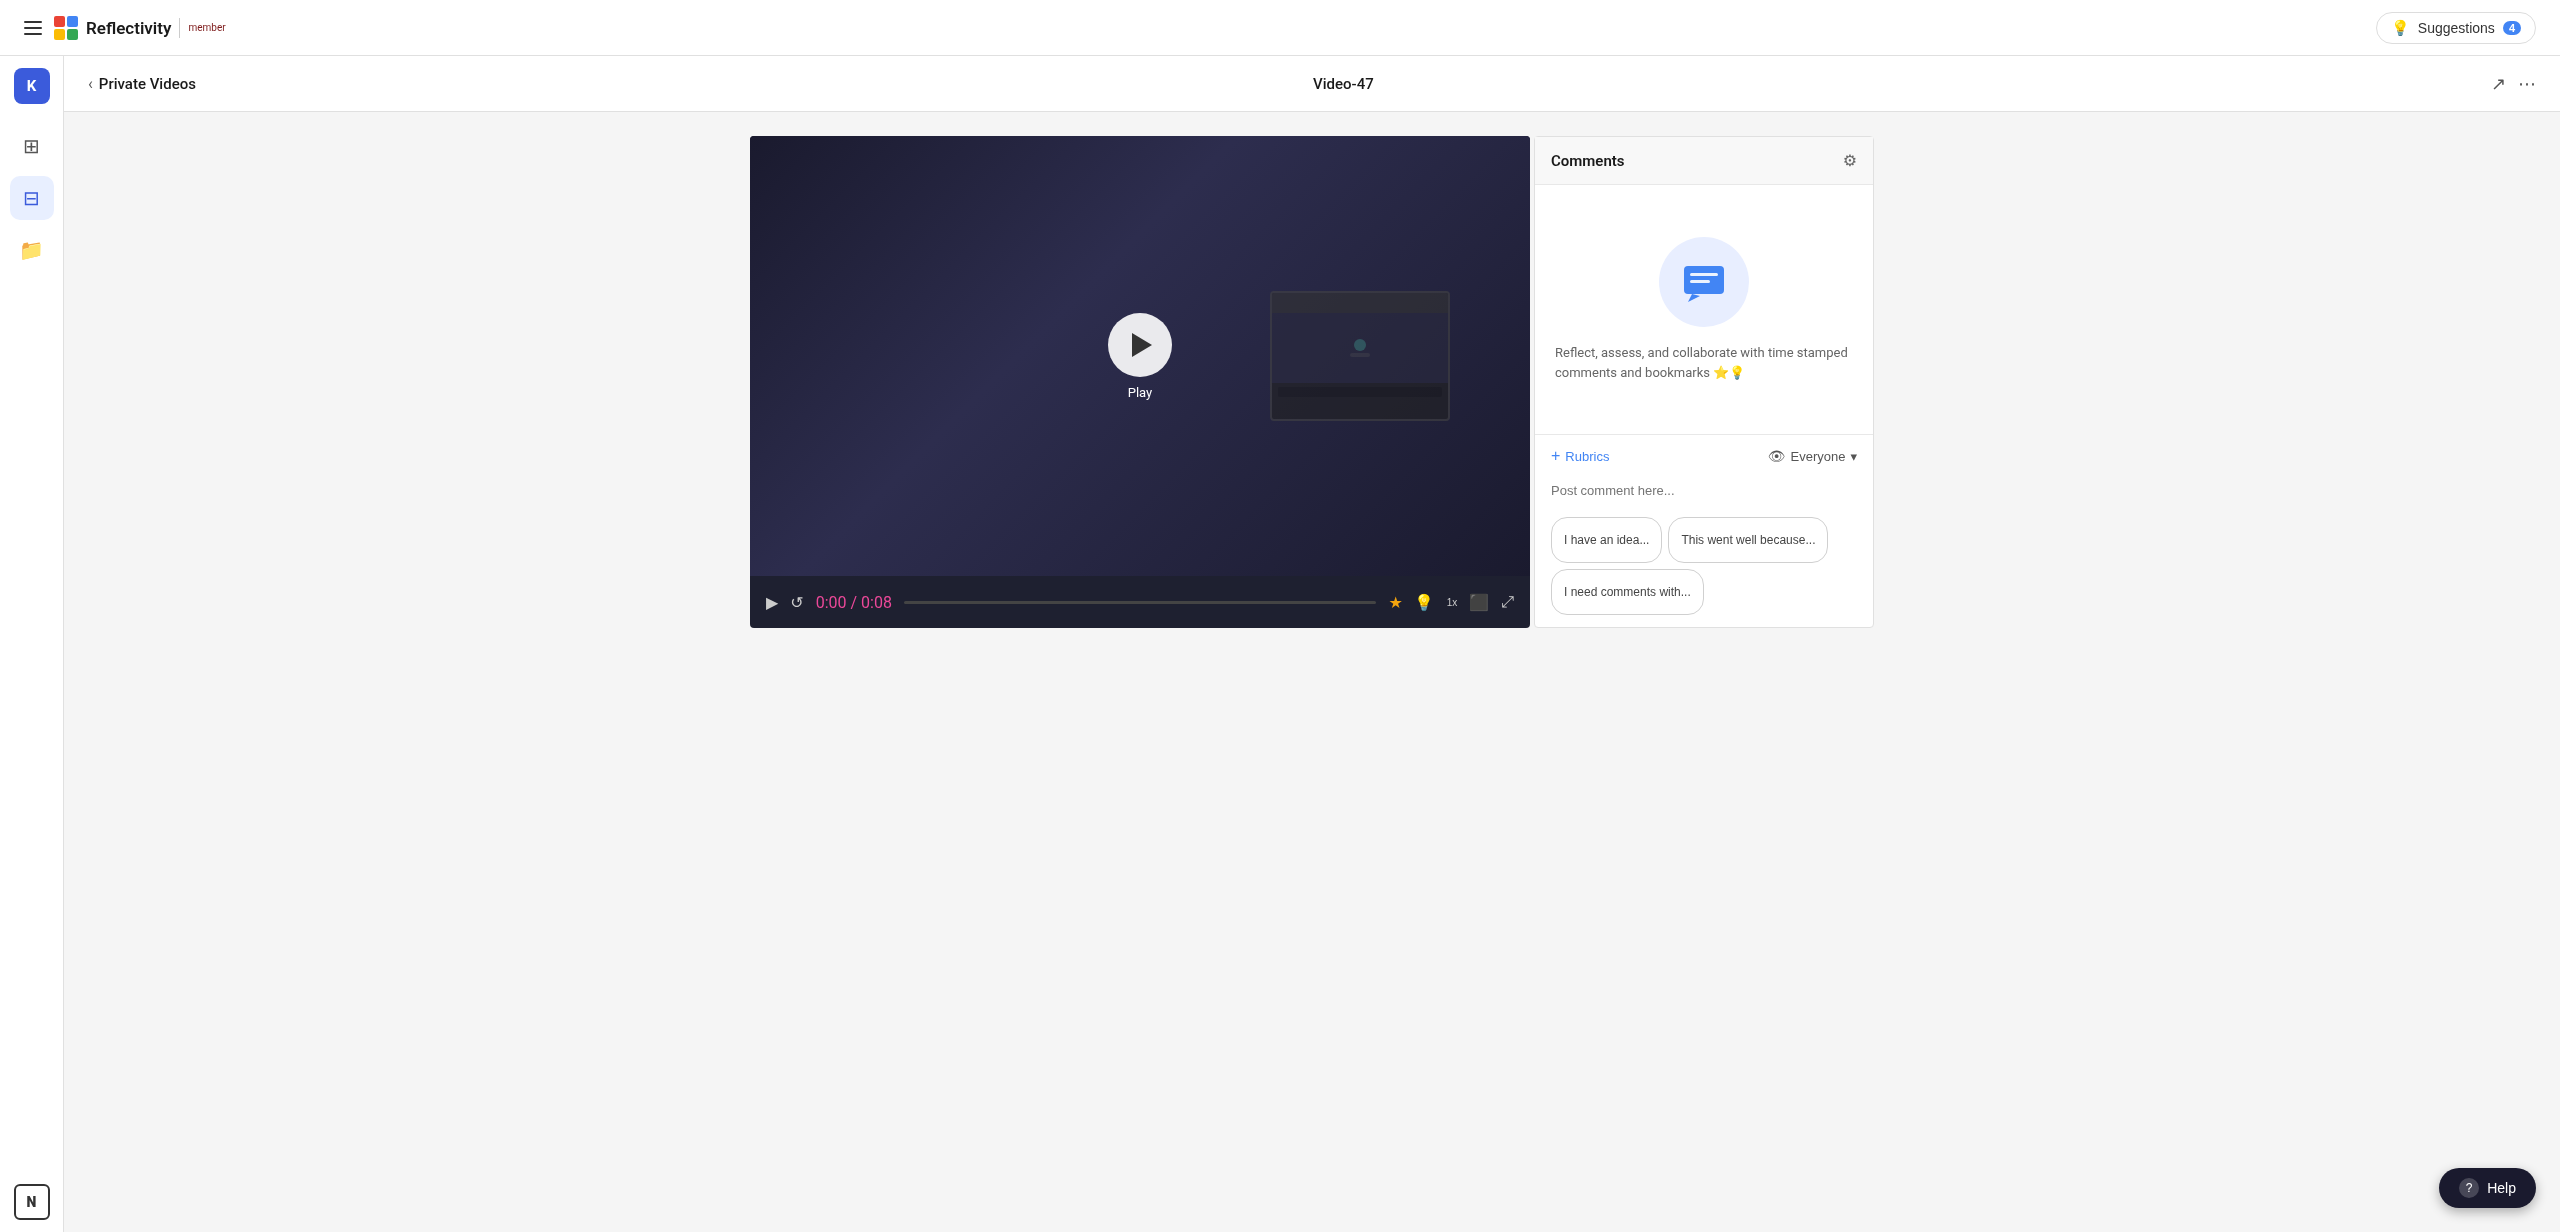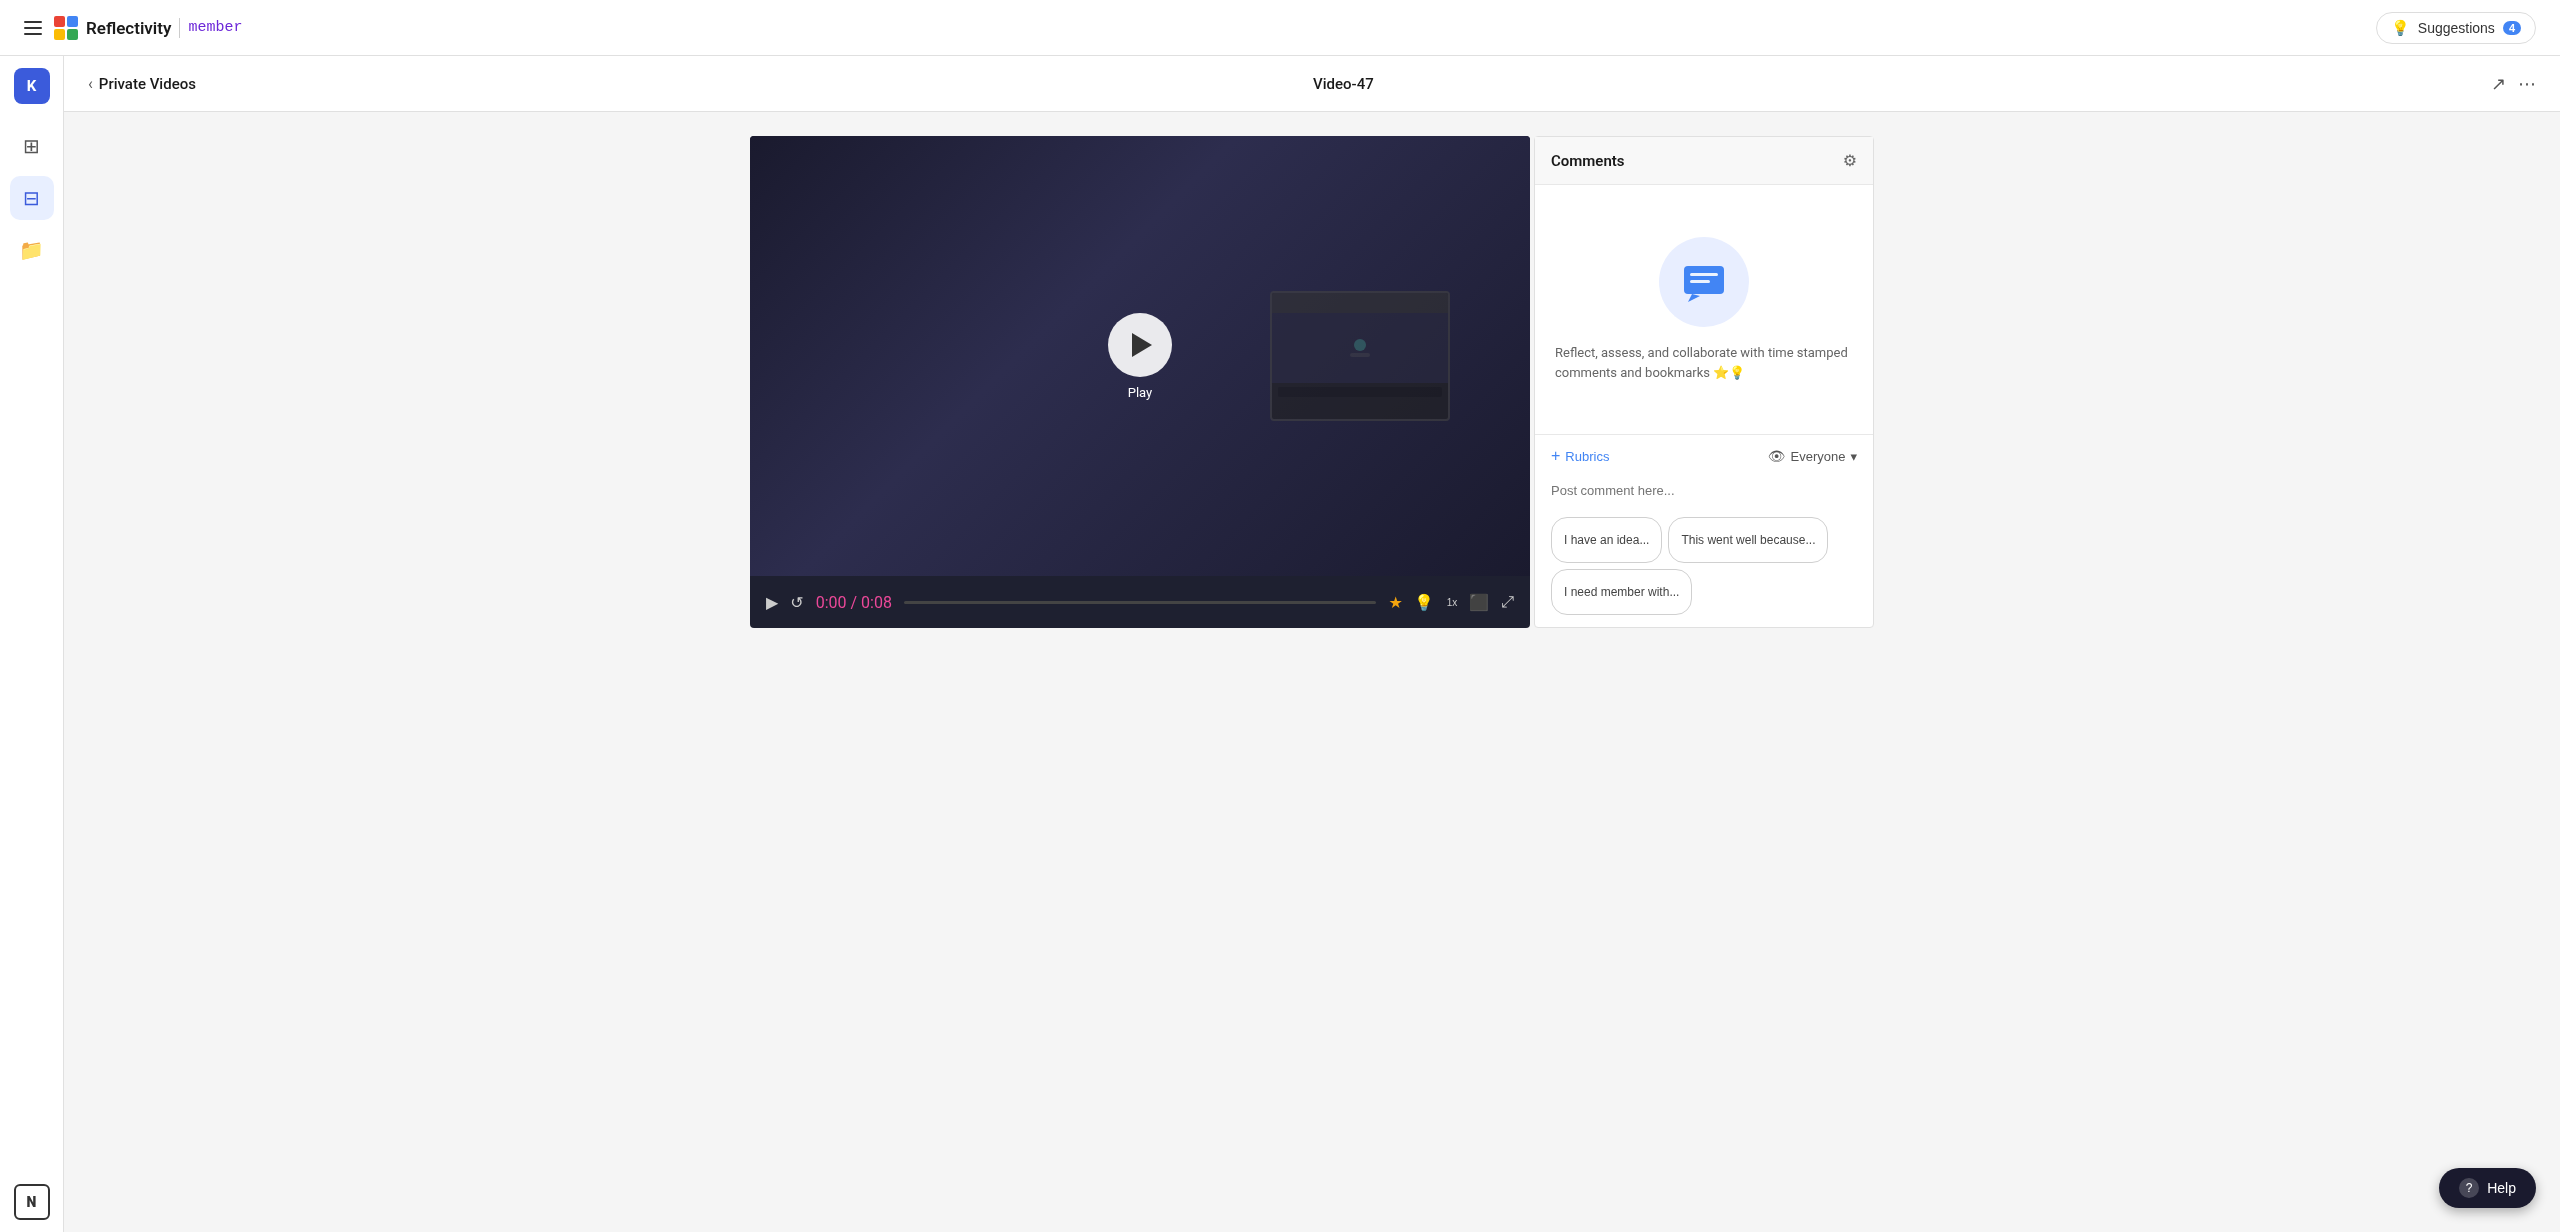--- a/index.html
+++ b/index.html
@@ -16,21 +16,21 @@
     .hamburger-icon span { display: block; width: 18px; height: 2px; background: #333; border-radius: 1px; }
     .logo-wrapper { display: flex; align-items: center; gap: 8px; }
     .logo-squares { display: grid; grid-template-columns: 1fr 1fr; gap: 2px; width: 24px; height: 24px; }
     .logo-squares div { border-radius: 2px; }
     .sq-red { background: #ea4335; }
     .sq-blue { background: #4285f4; }
     .sq-yellow { background: #fbbc04; }
     .sq-green { background: #34a853; }
     .logo-text { font-size: 17px; font-weight: 600; color: #1a1a1a; }
     .logo-divider { width: 1px; height: 20px; background: #ccc; }
-    .logo-role { font-size: 15px; color: #6d28d9; font-family: Liberation Mono, monospace; }
+    .logo-role { font-size: 10px; color: #7f1d1d; }
     .suggestions-btn {
       display: flex; align-items: center; gap: 8px;
       border: 1px solid #ddd; border-radius: 20px;
       padding: 6px 14px; background: #fff; cursor: pointer;
       font-size: 14px; color: #333;
     }
     .suggestions-btn .bulb-icon { font-size: 15px; }
     .suggestions-badge {
       background: #4285f4; color: #fff; border-radius: 10px;
       font-size: 11px; padding: 1px 6px; font-weight: 600;
@@ -340,21 +340,21 @@
             <button class="audience-select">
               <span class="eye-icon">👁</span>
               <span>Everyone</span>
               <span>▾</span>
             </button>
           </div>
           <input type="text" class="comment-text-input" placeholder="Post comment here..." style="">
           <div class="prompt-chips">
             <button class="chip">I have an idea...</button>
             <button class="chip">This went well because...</button>
-            <button class="chip">I need member with...</button>
+            <button class="chip">I need comments with...</button>
           </div>
         </div>
       </div>
 
     </div>
   </div>
 </div>
 
 <button class="help-btn">
   <span class="help-circle">?</span>

